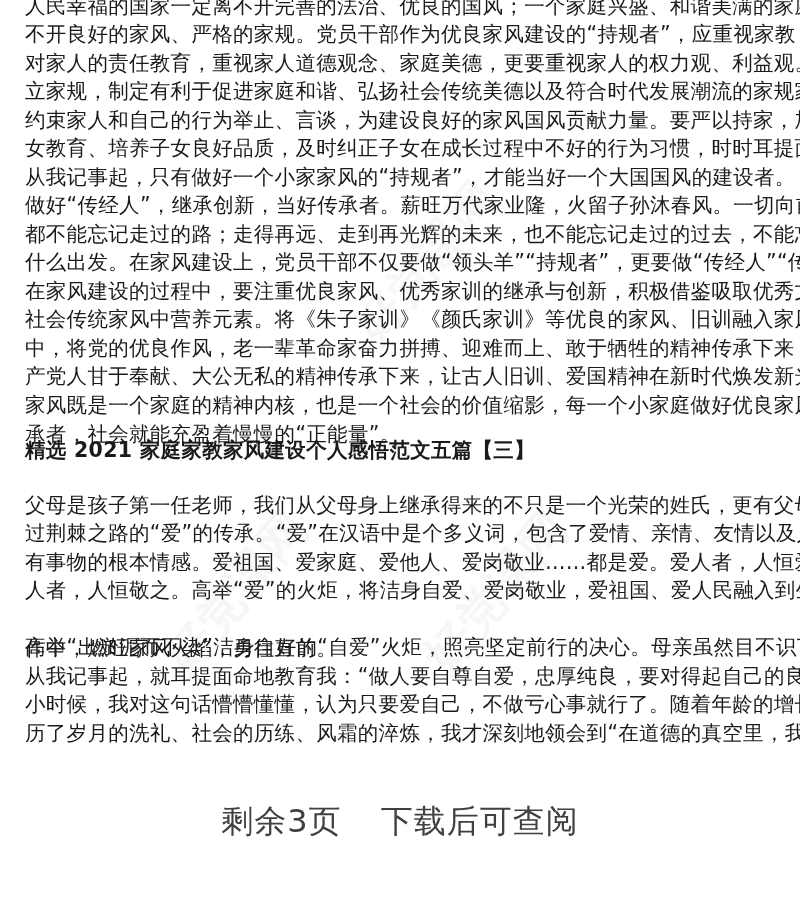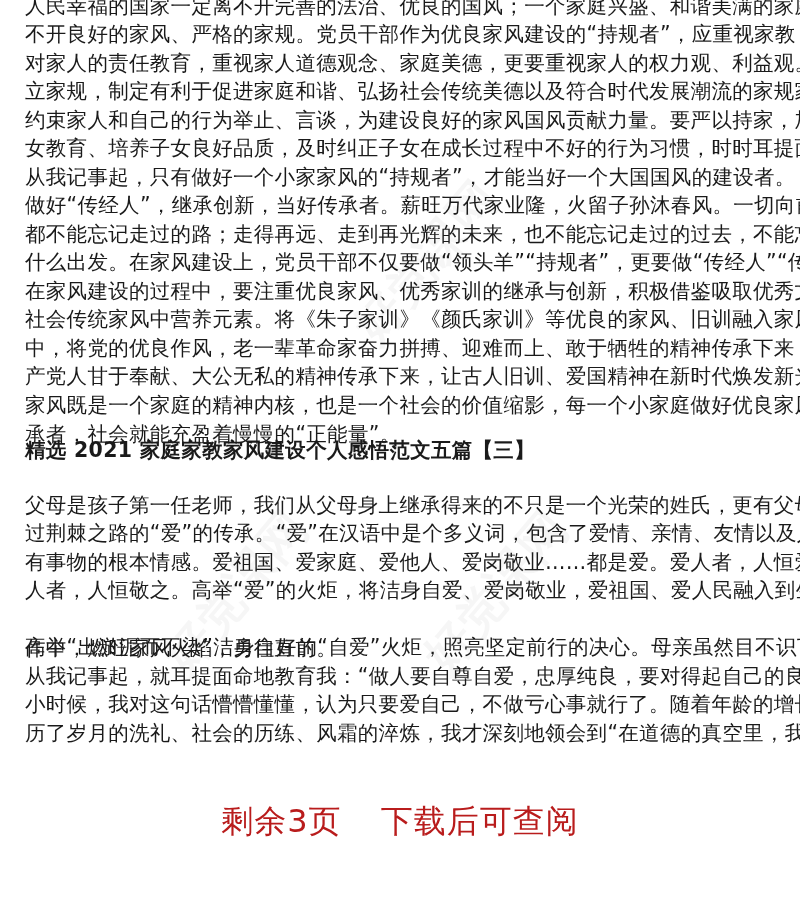--- a/index.html
+++ b/index.html
@@ -5,21 +5,21 @@
   html, body { margin: 0; padding: 0; background: #ffffff; }
   body { width: 800px; height: 902px; position: relative; overflow: hidden;
          font-family: "DejaVu Sans", "Liberation Sans", sans-serif; color: #1a1a1a; }
   .page { position: absolute; left: 0; top: 0; width: 800px; height: 902px; }
   .line { position: absolute; left: 25px; width: 760px; height: 29px; line-height: 29px;
           font-size: 20.5px; white-space: nowrap; letter-spacing: 0.3px; }
   .line.justify { text-align: justify; text-align-last: justify; }
   .watermark { position: absolute; font-size: 48px; color: rgba(0,0,0,0.035);
                transform: rotate(-50deg); white-space: nowrap; pointer-events: none; font-weight: bold; }
   .more { position: absolute; left: 0; width: 800px; top: 800px; text-align: center;
-          font-size: 32px; color: #b91c1c; letter-spacing: 1px; }
+          font-size: 32px; color: #404040; letter-spacing: 1px; }
   .more span { margin: 0 14px; }
 </style>
 </head>
 <body>
 
 <div class="page">
 
   <div class="watermark" style="left:330px; top:230px;">好党课网</div>
   <div class="watermark" style="left:400px; top:560px;">好党课网</div>
   <div class="watermark" style="left:140px; top:560px;">好党课网</div>

